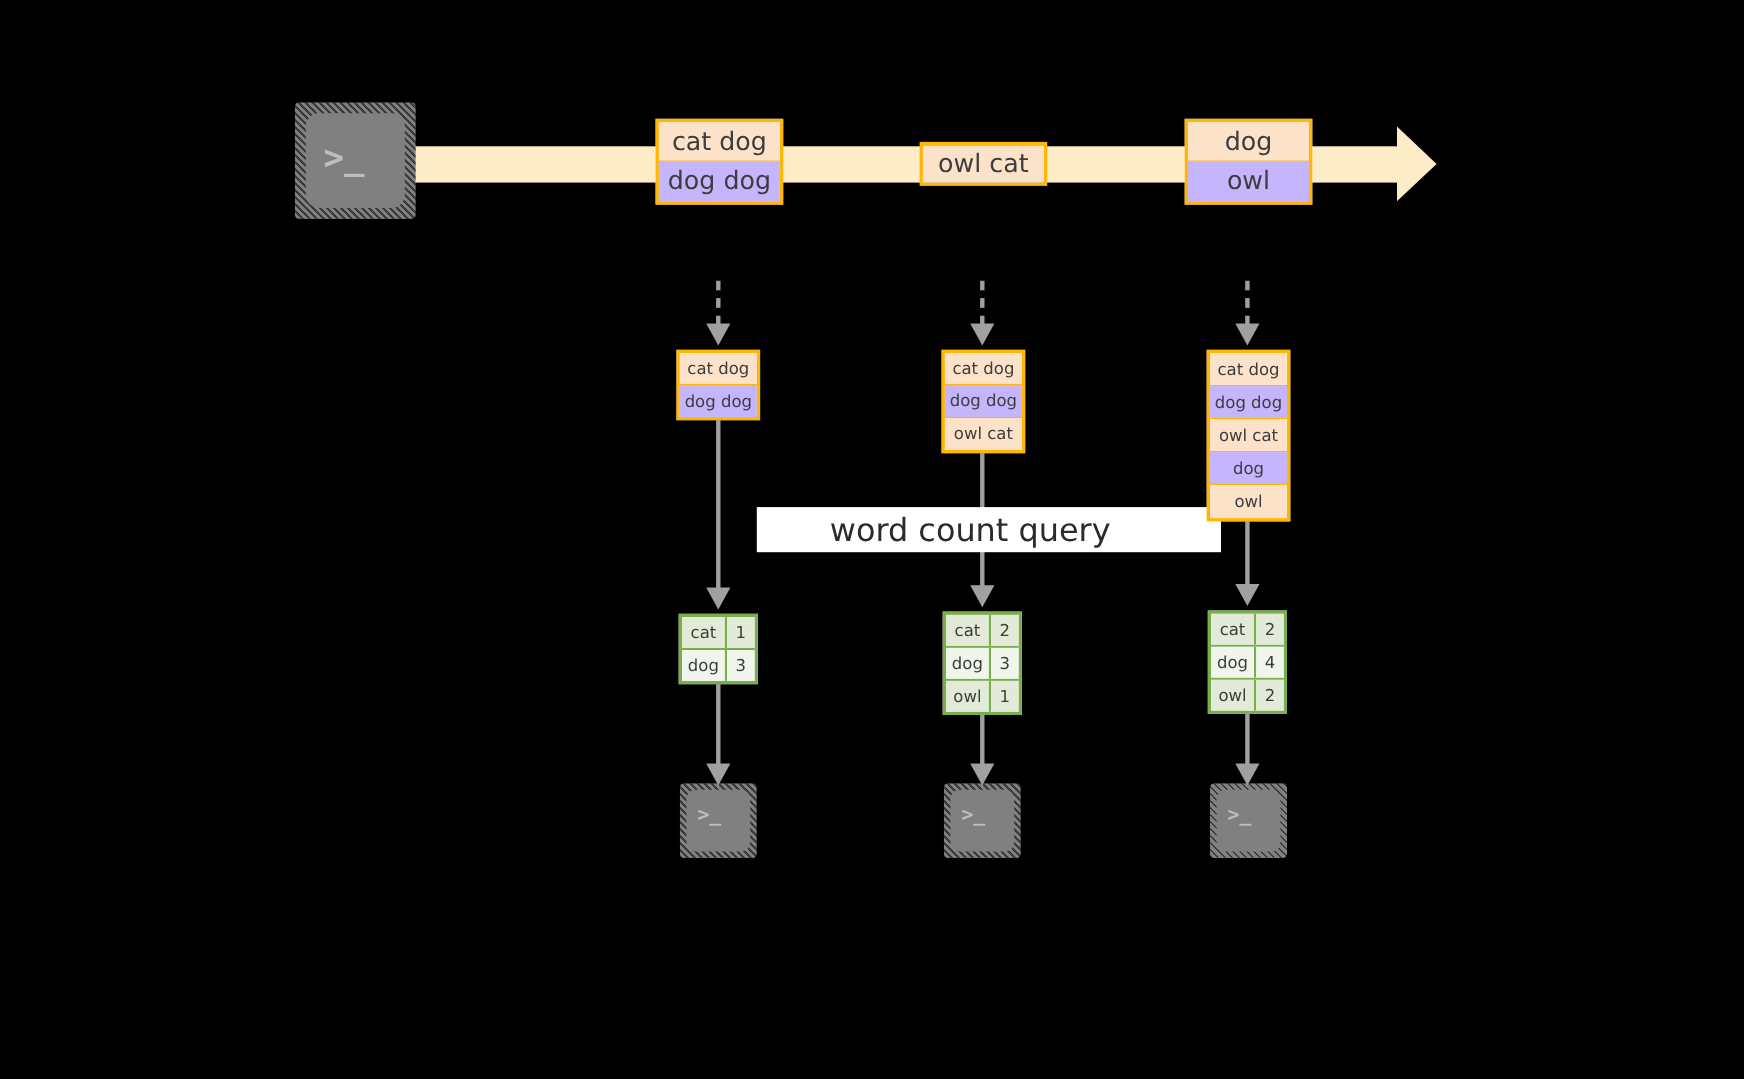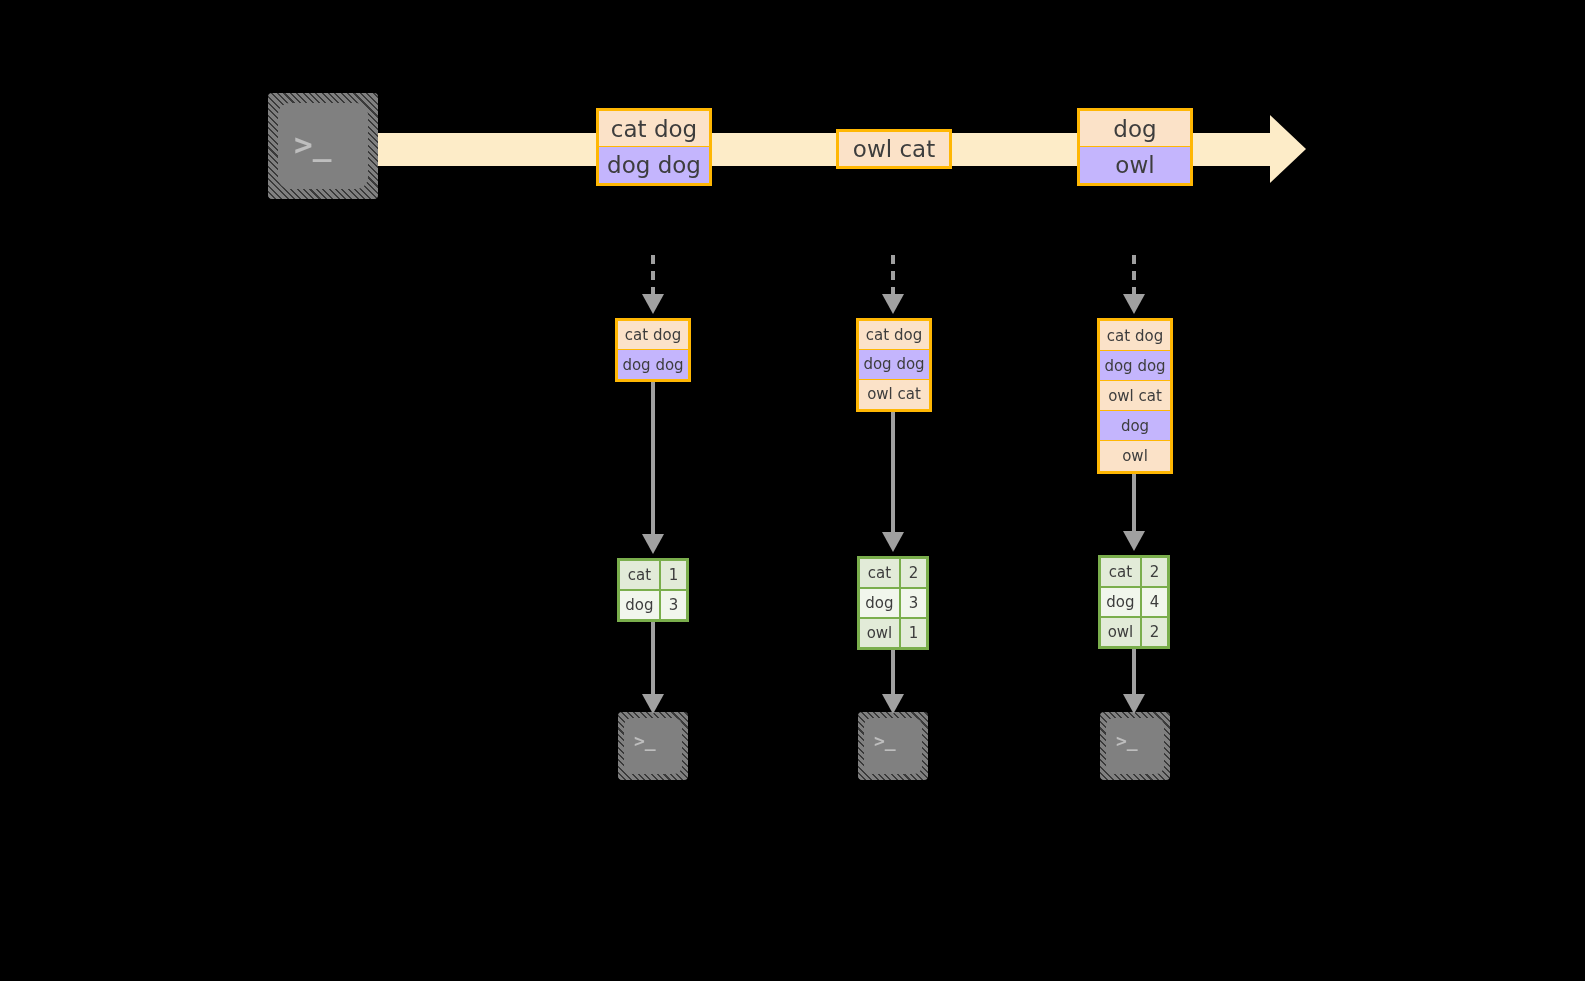--- a/index.html
+++ b/index.html
@@ -268,14 +268,17 @@
   </div>
 
   <div class="gline" style="left:1132px; top:649px; height:48px;"></div>
   <div class="ghead" style="left:1123px; top:694px;"></div>
 
   <div class="terminal small" style="left:1100px; top:712px; width:70px; height:68px;">
     <div class="inner"></div>
     <span class="prompt" style="left:16px; top:20px; font-size:18px;">&gt;_</span>
   </div>
 
+  <div class="query-label" style="left:688px; top:461px; width:422px; height:41px;">
+    <span class="txt" style="font-size:29px;">word count query</span>
+  </div>
 
 </div>
 
 </body></html>

